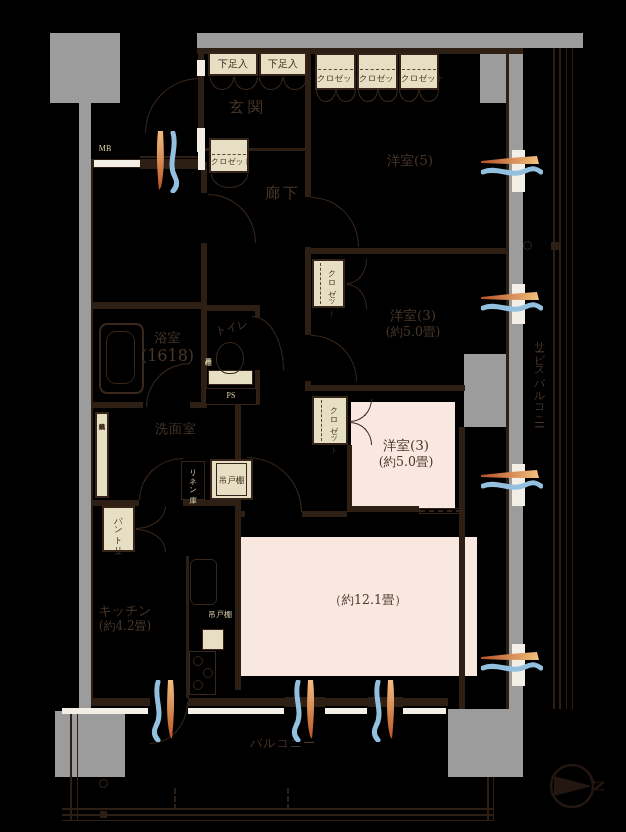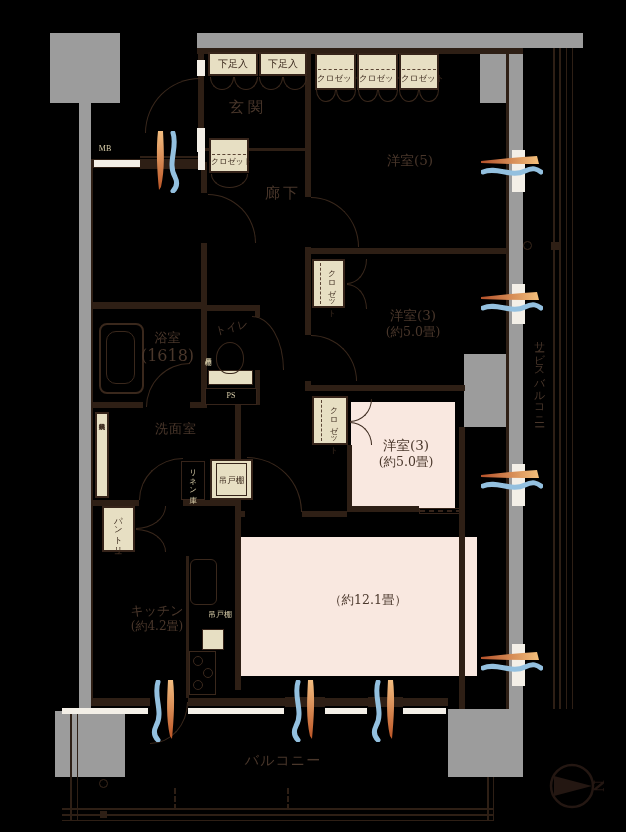--- a/index.html
+++ b/index.html
@@ -229,28 +229,28 @@
     <div style="font-size:12.5px">(約5.0畳)</div>
     </div>
   <div class="abs lbl" style="left:102px;top:225px;width:140px;font-size:13.5px">
     </div>
   <div class="abs lbl" style="left:125px;top:330px;width:85px;font-size:13px">
     <div>浴室</div>
     <div style="font-size:16px">(1618)</div>
     </div>
   <div class="abs lbl" style="left:136px;top:421px;width:80px;font-size:13px;letter-spacing:1px">洗面室</div>
   <div class="abs lbl" style="left:210px;top:321px;width:44px;font-size:11px;transform:rotate(-14deg)">トイレ</div>
-  <div class="abs lbl" style="left:99px;top:603px;width:116px;font-size:13px">
+  <div class="abs lbl" style="left:67px;top:603px;width:116px;font-size:13px">
     <div>キッチン</div>
     <div style="font-size:12px">(約4.2畳)</div>
     </div>
   <div class="abs lbl" style="left:250px;top:592px;width:236px;font-size:13.5px">
     <div style="font-size:12.5px">（約12.1畳）</div>
     </div>
-  <div class="abs lbl" style="left:241px;top:752px;width:84px;font-size:14px;letter-spacing:1px">バルコニー</div>
+  <div class="abs lbl" style="left:241px;top:736px;width:84px;font-size:12px;letter-spacing:1px">バルコニー</div>
   <div class="abs lbl vtext" style="left:532px;top:308px;height:140px;font-size:11px;letter-spacing:0">サービスバルコニー</div>
   <div class="abs lbl cream" style="left:93px;top:144px;width:24px;font-size:8px">MB</div>
   <div class="abs lbl cream vtext" style="left:203px;top:335px;height:36px;font-size:7px;letter-spacing:0">吊戸棚</div>
 
   <svg class="abs" style="left:149px;top:131px;transform:scaleX(-1)" width="32" height="62" viewBox="0 0 32 62">
     <defs>
         <linearGradient id="gv1" x1="0" y1="0" x2="0" y2="1">
       <stop offset="0" stop-color="#f2bd80"></stop>
           <stop offset="1" stop-color="#bb5526"></stop>
         </linearGradient>

